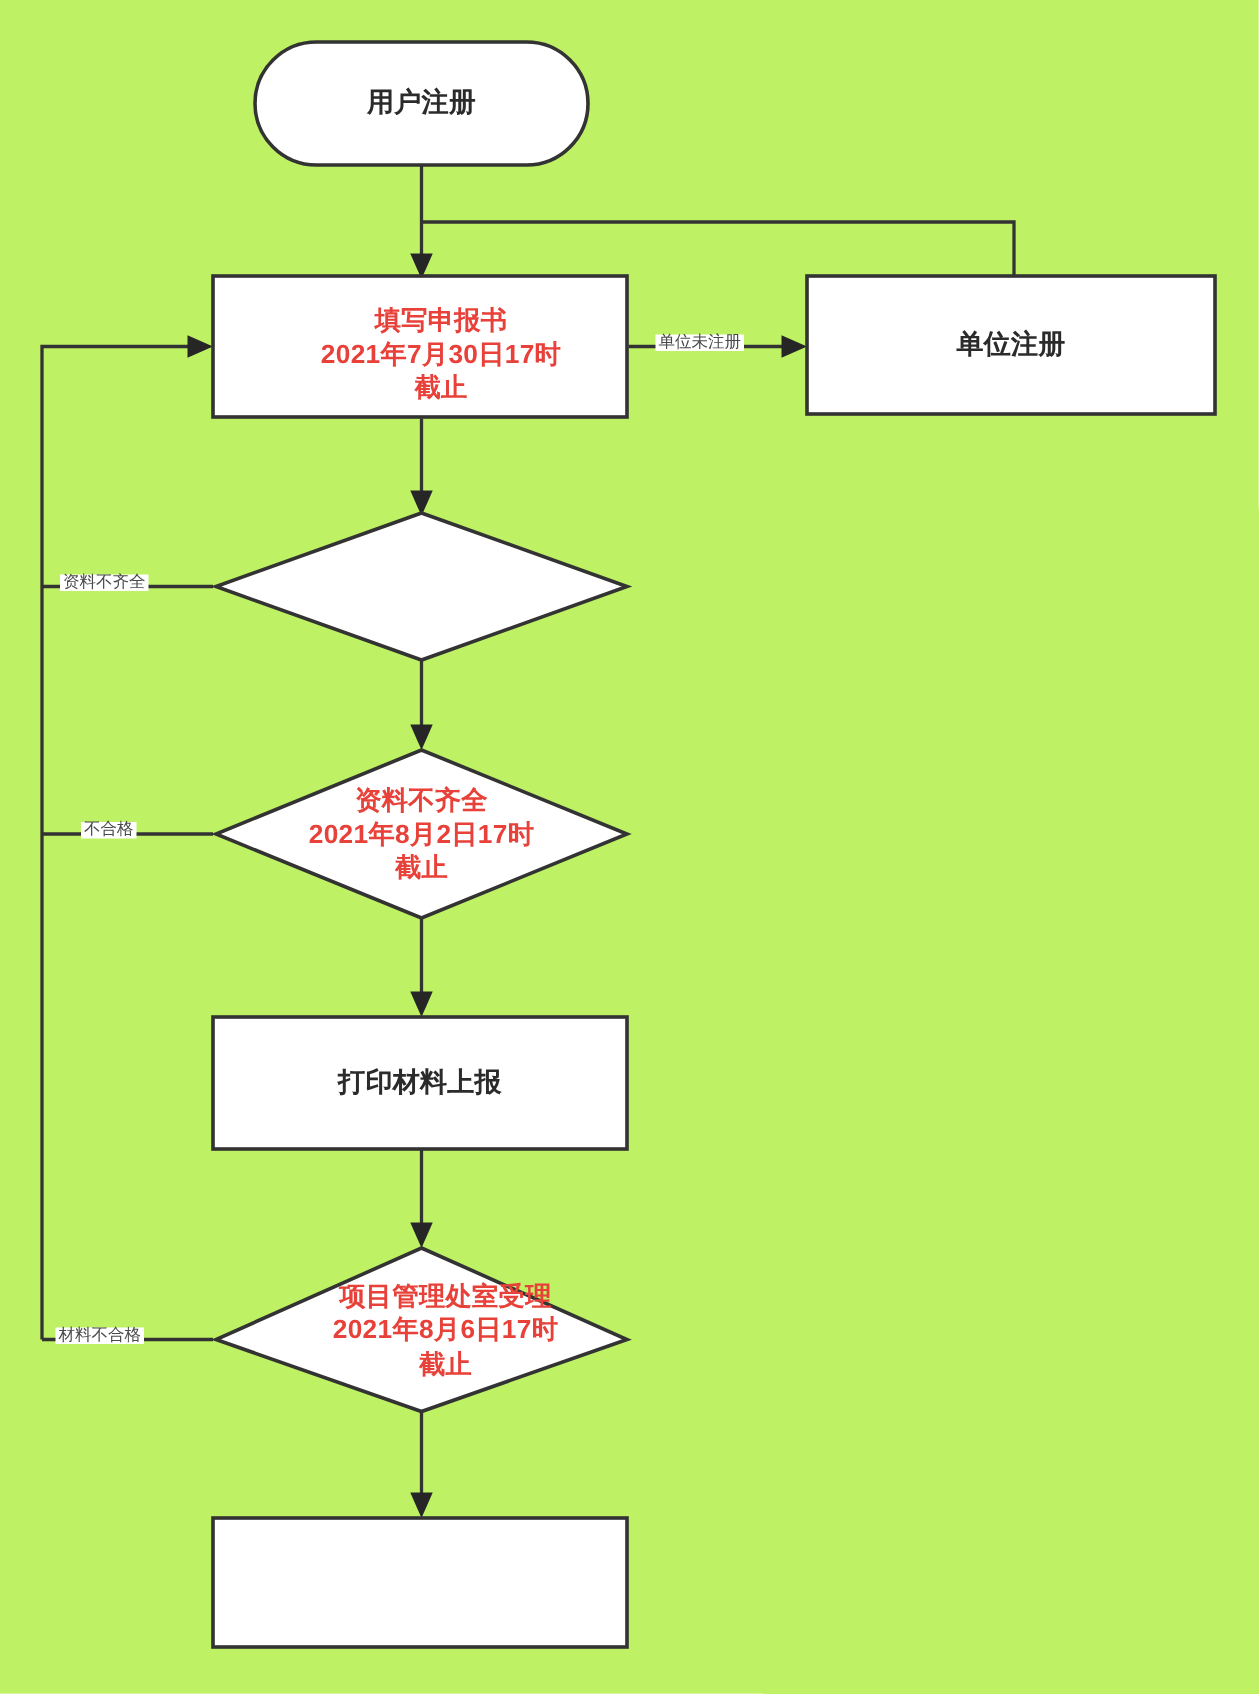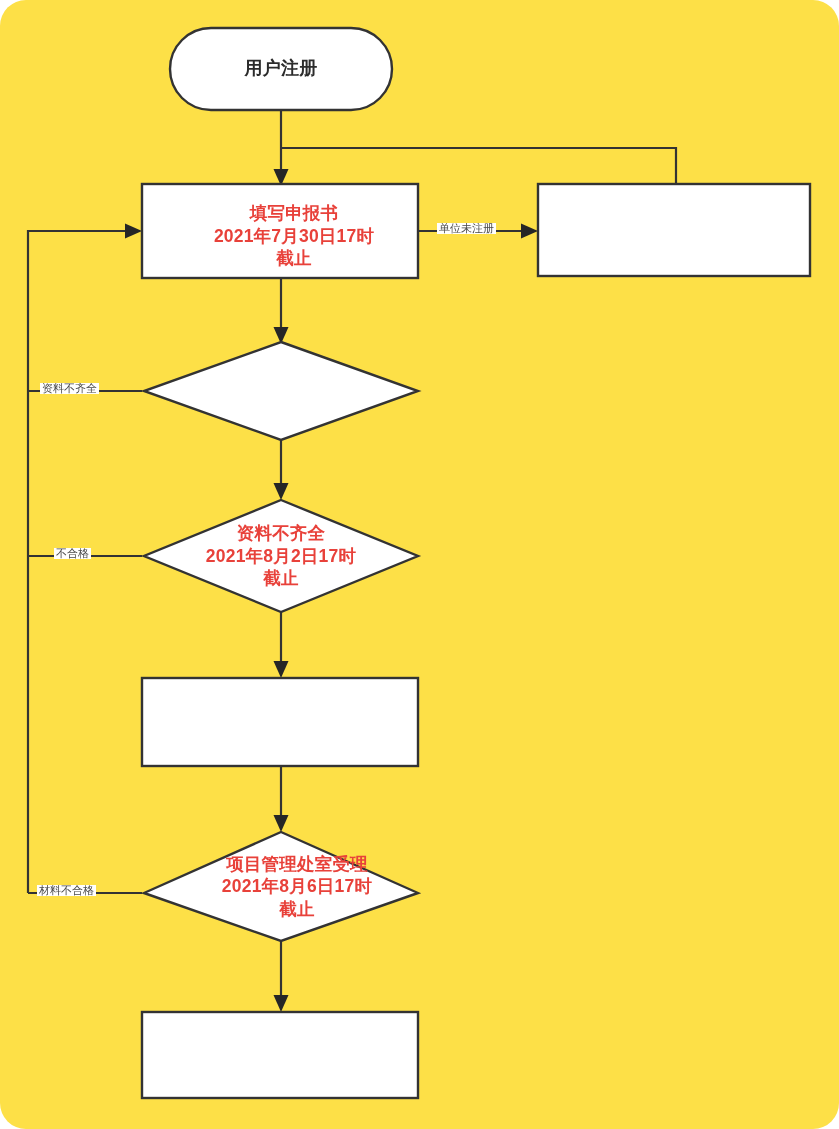--- a/index.html
+++ b/index.html
@@ -11,22 +11,21 @@
   body {
     width: 839px;
     height: 1129px;
     font-family: "Liberation Sans", "DejaVu Sans", sans-serif;
     overflow: hidden;
   }
   #flow-root {
     position: relative;
     width: 839px;
     height: 1129px;
-    background: #fde047;
-    border-radius: 26px;
+    background: #bef264;
   }
   #flow-svg {
     position: absolute;
     left: 0;
     top: 0;
     width: 839px;
     height: 1129px;
   }
   .node-shape {
     fill: #ffffff;
@@ -139,28 +138,34 @@
   <div class="node-label dark" style="left:170px; top:28px; width:222px; height:82px;">
     <span class="ln">用户注册</span>
   </div>
 
   <div class="node-label red" style="left:156px; top:184px; width:276px; height:104px;">
     <span class="ln">填写申报书</span>
     <span class="ln">2021年7月30日17时</span>
     <span class="ln">截止</span>
   </div>
 
+  <div class="node-label dark" style="left:538px; top:184px; width:272px; height:92px;">
+    <span class="ln">单位注册</span>
+  </div>
 
 
   <div class="node-label red" style="left:144px; top:500px; width:274px; height:112px;">
     <span class="ln">资料不齐全</span>
     <span class="ln">2021年8月2日17时</span>
     <span class="ln">截止</span>
   </div>
 
+  <div class="node-label dark" style="left:142px; top:678px; width:276px; height:88px;">
+    <span class="ln">打印材料上报</span>
+  </div>
 
   <div class="node-label red" style="left:160px; top:832px; width:274px; height:109px;">
     <span class="ln">项目管理处室受理</span>
     <span class="ln">2021年8月6日17时</span>
     <span class="ln">截止</span>
   </div>
 
 
   <div class="edge-label" style="left:437px; top:223px;">单位未注册</div>
 

